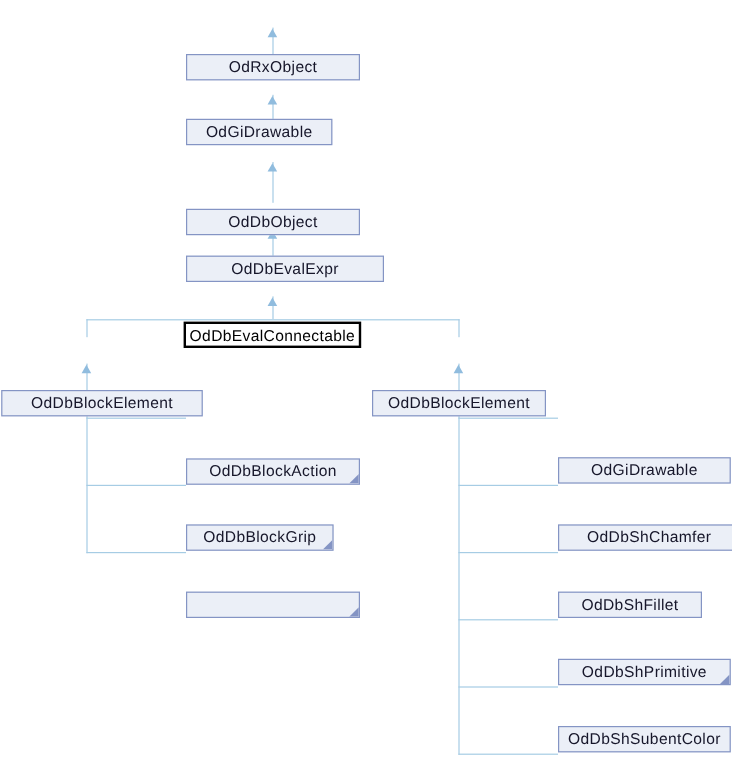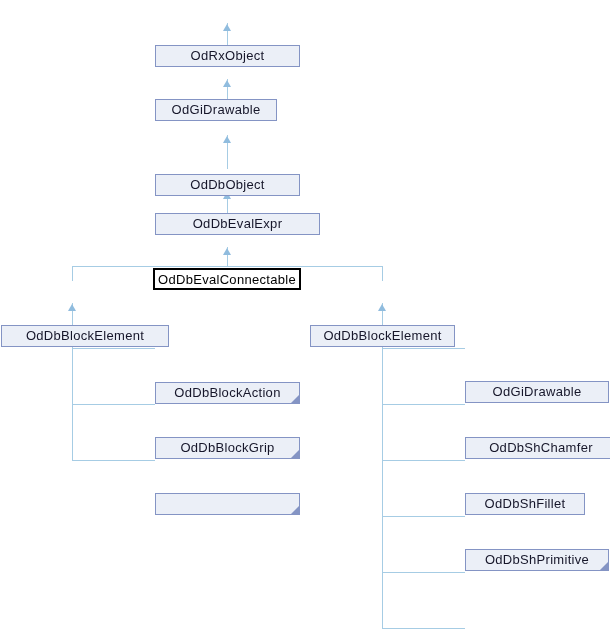--- a/index.html
+++ b/index.html
@@ -117,22 +117,23 @@
   <div class="node" style="left:155px;top:55px;width:122px"><span>OdGiDrawable</span></div>
   <div class="node" style="left:155px;top:130px;width:145px"><span>OdDbObject</span></div>
   <div class="node" style="left:155px;top:169px;width:165px"><span>OdDbEvalExpr</span></div>
 
   <div class="node selected" style="left:153px;top:224px;width:148px"><span>OdDbEvalConnectable</span></div>
 
   <div class="node" style="left:1px;top:281px;width:168px"><span>OdDbBlockElement</span></div>
   <div class="node" style="left:310px;top:281px;width:145px"><span>OdDbBlockElement</span></div>
 
   <div class="node" style="left:155px;top:338px;width:145px"><span>OdDbBlockAction</span><i class="fold"></i></div>
-  <div class="node" style="left:155px;top:393px;width:145px"><span>OdDbBlockGrip</span><i class="fold"></i></div>
+  <div class="node" style="left:155px;top:393px;width:123px"><span>OdDbBlockGrip</span><i class="fold"></i></div>
   <div class="node" style="left:155px;top:449px;width:145px"><i class="fold"></i></div>
 
   <div class="node" style="left:465px;top:337px;width:144px"><span>OdGiDrawable</span></div>
   <div class="node" style="left:465px;top:393px;width:152px"><span>OdDbShChamfer</span></div>
   <div class="node" style="left:465px;top:449px;width:120px"><span>OdDbShFillet</span></div>
   <div class="node" style="left:465px;top:505px;width:144px"><span>OdDbShPrimitive</span><i class="fold"></i></div>
+  <div class="node" style="left:465px;top:561px;width:144px"><span>OdDbShSubentColor</span></div>
   <div class="node" style="left:465px;top:617px;width:150px"><span>OdDbShSubentMaterial</span></div>
 
 </div>
 
 </body></html>

